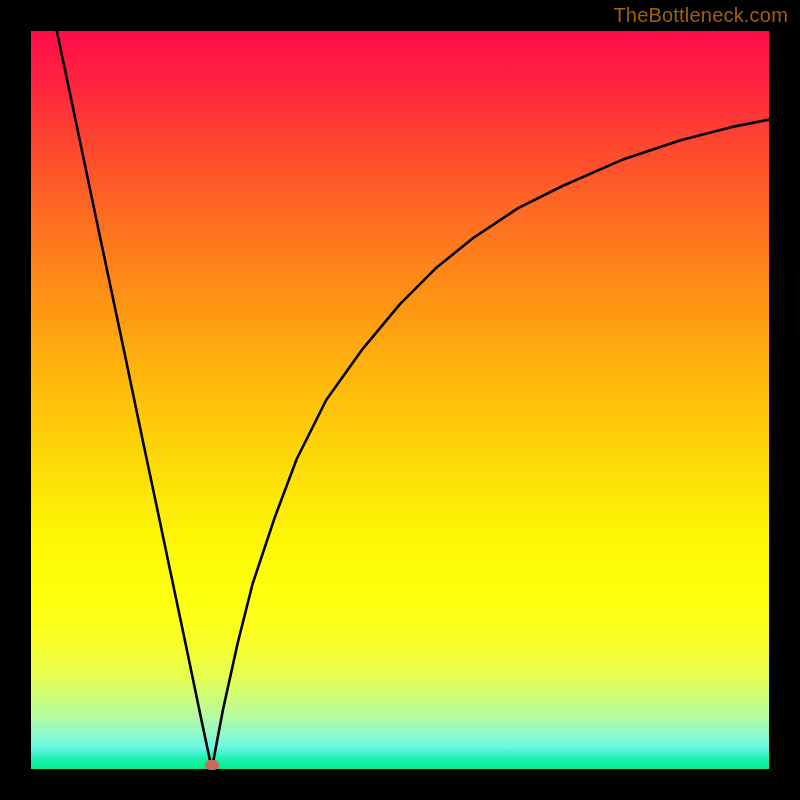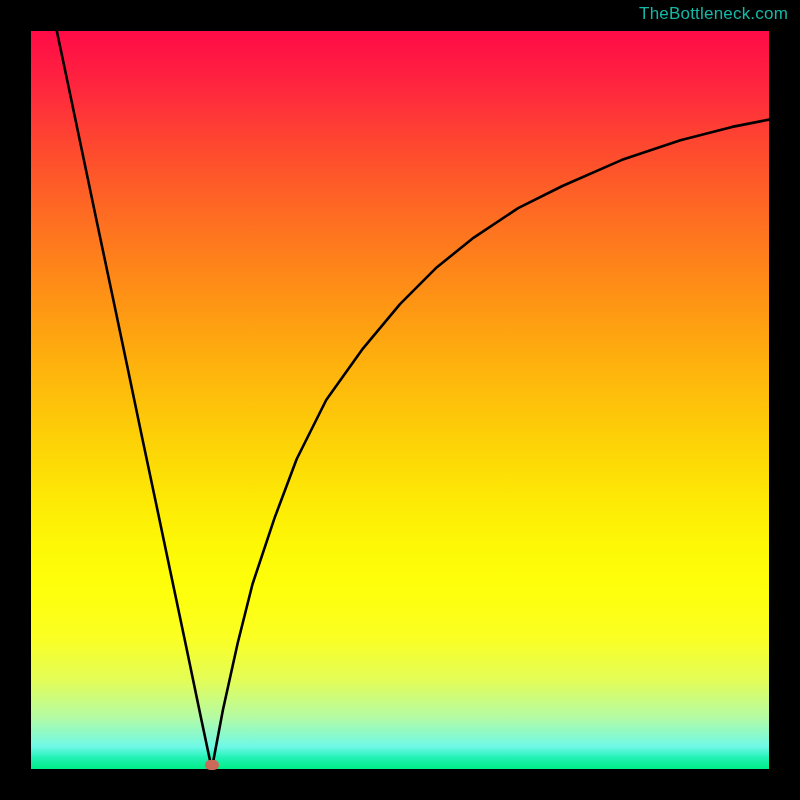--- a/index.html
+++ b/index.html
@@ -33,22 +33,22 @@
       #b4fba4 93%,
       #6ef8e7 97%,
       #20f1b3 98.5%,
       #00ee88 100%
     );
   }
   .watermark {
     position: absolute;
     top: 4px;
     right: 12px;
-    color: #14b8a6;
-    font-size: 17px;
+    color: #a16207;
+    font-size: 20px;
     font-weight: 500;
     letter-spacing: 0.2px;
   }
   .curve {
     position: absolute;
     left: 0;
     top: 0;
     width: 738px;
     height: 738px;
   }

